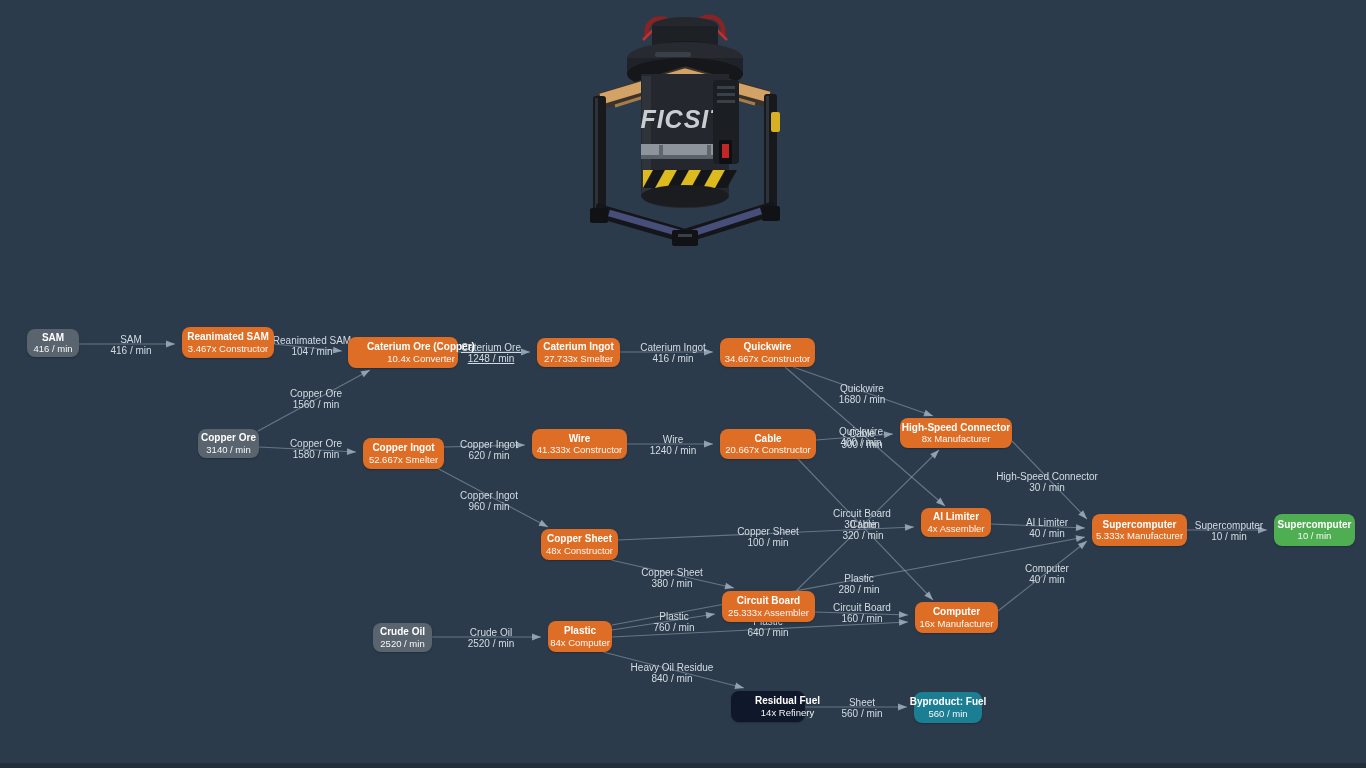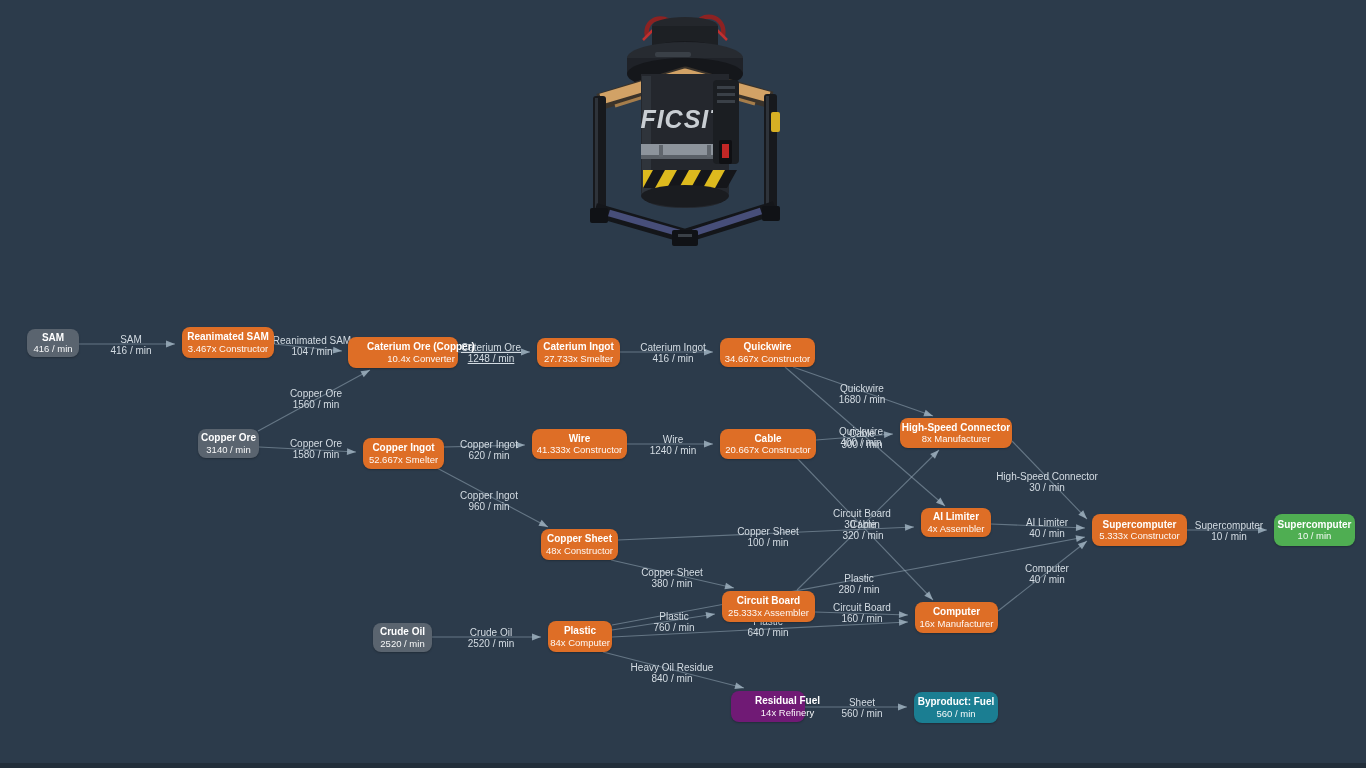--- a/index.html
+++ b/index.html
@@ -316,27 +316,27 @@
     <div class="node" style="left: 548px; top: 621px; width: 64px; height: 31px; background: rgb(222, 110, 38);">
       <div class="t">Plastic</div>
       <div class="s">84x Computer</div>
     </div>
     <div class="node" style="left: 915px; top: 602px; width: 83px; height: 31px; background: rgb(222, 110, 38);">
       <div class="t">Computer</div>
       <div class="s">16x Manufacturer</div>
     </div>
     <div class="node" style="left: 1092px; top: 514px; width: 95px; height: 32px; background: rgb(222, 110, 38);">
       <div class="t">Supercomputer</div>
-      <div class="s">5.333x Constructor</div>
+      <div class="s">5.333x Manufacturer</div>
     </div>
     <div class="node" style="left: 1274px; top: 514px; width: 81px; height: 32px; background: rgb(79, 174, 82);">
       <div class="t">Supercomputer</div>
       <div class="s">10 / min</div>
     </div>
-    <div class="node" style="left: 731px; top: 691px; width: 74px; height: 31px; background: #701a75; padding-left: 42px;">
+    <div class="node" style="left: 731px; top: 691px; width: 74px; height: 31px; background: #0f172a; padding-left: 42px;">
       <div class="t">Residual Fuel</div>
       <div class="s">14x Refinery</div>
     </div>
-    <div class="node" style="left: 914px; top: 692px; width: 84px; height: 31px; background: rgb(27, 126, 146);">
+    <div class="node" style="left: 914px; top: 692px; width: 68px; height: 31px; background: rgb(27, 126, 146);">
       <div class="t">Byproduct: Fuel</div>
       <div class="s">560 / min</div>
     </div>
   </div>
 
 </body></html>

